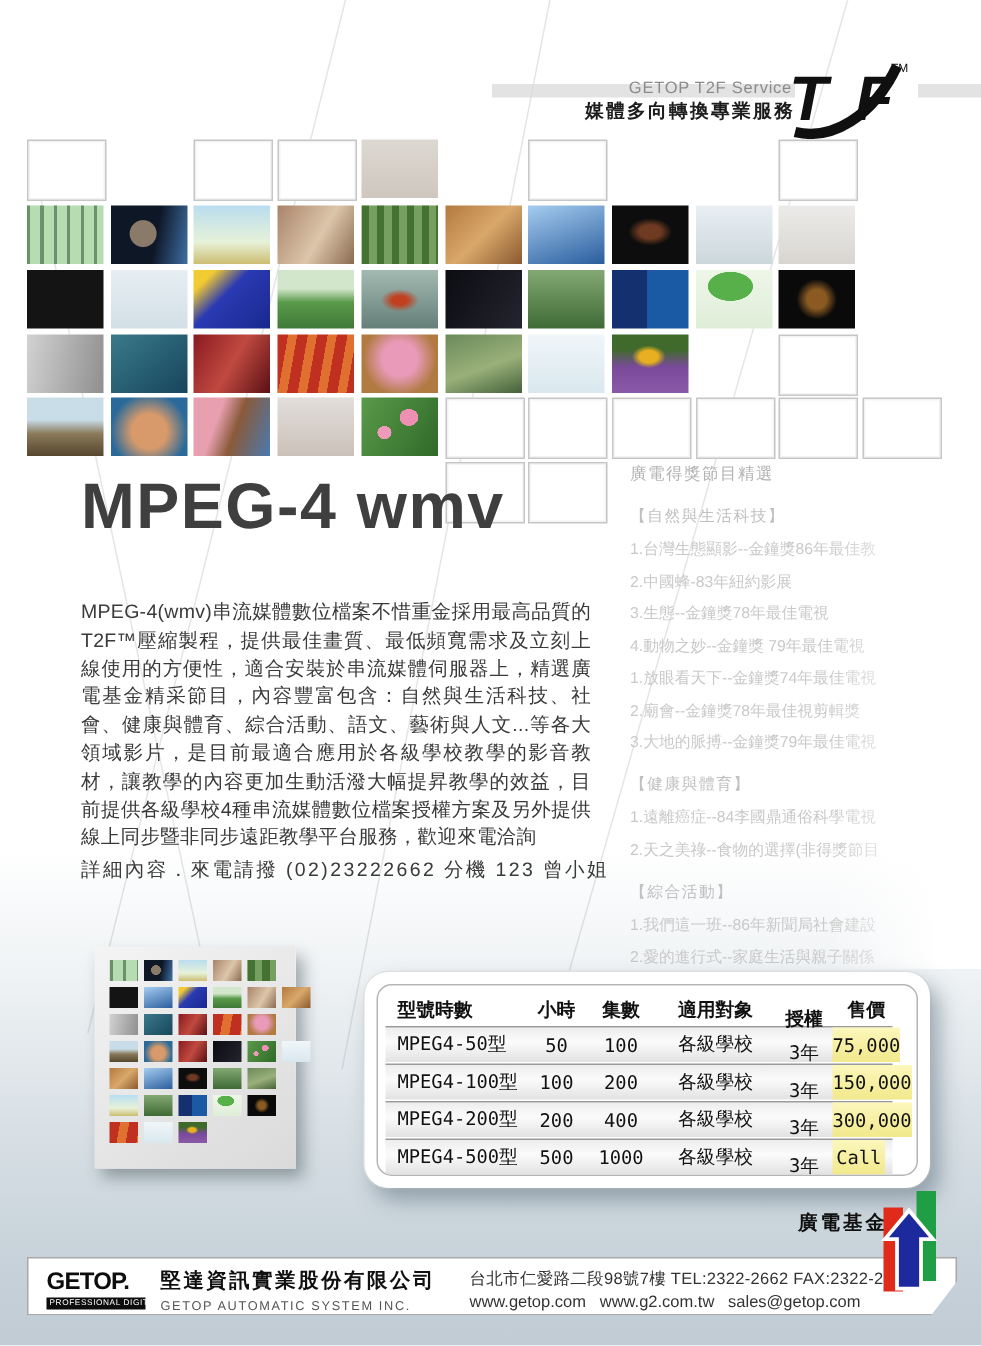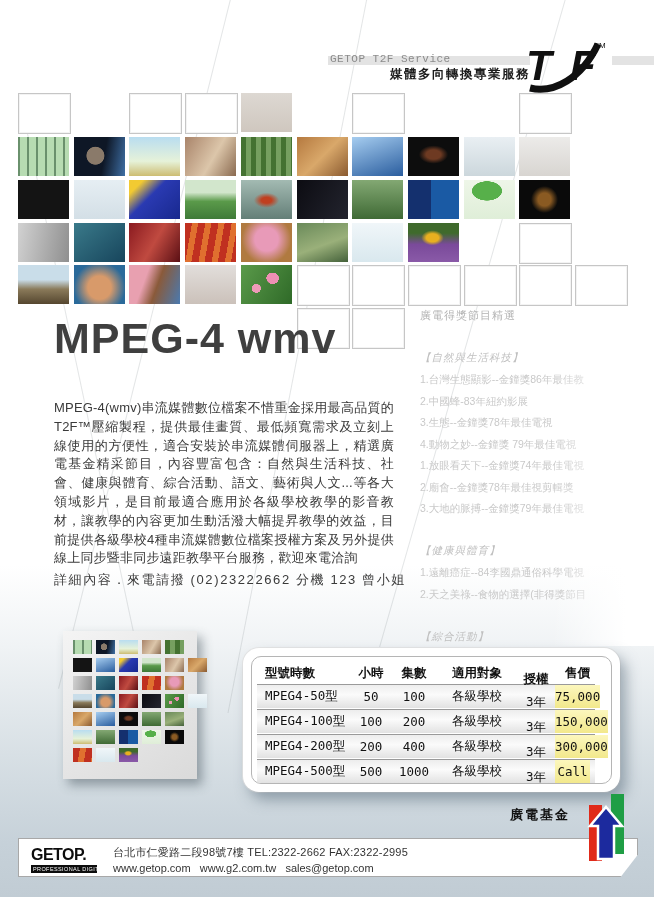--- a/index.html
+++ b/index.html
@@ -5,39 +5,39 @@
   html,body{margin:0;padding:0;}
   body{font-family:"Liberation Sans","DejaVu Sans",sans-serif;}
   .page{position:relative;width:654px;height:897px;overflow:hidden;
     background:linear-gradient(180deg,#ffffff 0%,#ffffff 63%,#f0f3f5 72%,#d8e0e5 84%,#c6d1d9 94%,#c1ccd4 100%);}
   
   .diag{position:absolute;width:1px;background:#9aa0a4;opacity:.28;}
   
   .hdr-band{position:absolute;height:9px;background:#d9d9d9;opacity:.75;}
   .b1{left:328px;top:56px;width:202px;}
   .b2{left:612px;top:56px;width:42px;}
-  .hdr-service{position:absolute;left:330px;top:53px;width:198px;text-align:left;
-    font-size:11px;color:#8b8b8b;letter-spacing:.5px;font-family:Liberation Mono, monospace;}
+  .hdr-service{position:absolute;left:330px;top:53px;width:198px;text-align:right;
+    font-size:11px;color:#8b8b8b;letter-spacing:.5px;}
   .hdr-sub{position:absolute;left:352px;top:66px;width:178px;text-align:right;
     font-size:12.5px;font-weight:bold;color:#1d1d1d;letter-spacing:1.5px;}
   .t2f-logo{position:absolute;left:526px;top:38px;width:84px;height:58px;}
   
   #photo-grid{position:absolute;left:18px;top:93px;width:620px;height:258px;}
   .cell{position:absolute;width:51px;height:39px;}
   .g-box{background:#fff;border:1px solid #c6c6c6;box-shadow:inset 0 0 0 1px #f3f3f3;}
   
   .title1{position:absolute;left:54px;top:314px;font-size:43px;font-weight:bold;color:#3f3f3f;letter-spacing:1px;z-index:5;}
   .title2{position:absolute;left:54px;top:364px;font-size:26px;font-weight:bold;color:#3f3f3f;letter-spacing:.5px;z-index:5;}
   .body-block{position:absolute;left:54px;top:399px;width:340px;z-index:4;}
   .body-text{font-size:13px;line-height:18.8px;color:#3a3a3a;text-align:justify;letter-spacing:.2px;}
   .contact{margin-top:3px;font-size:13px;color:#3a3a3a;letter-spacing:1.6px;white-space:nowrap;}
   
   #award-list{position:absolute;left:420px;top:308px;width:230px;z-index:1;}
   .aw-title{font-size:11px;color:#b3b3b3;letter-spacing:1px;margin-bottom:10px;}
-  .aw-head{font-size:10.5px;color:#c0c0c0;letter-spacing:1px;margin:28px 0 8px;font-style:italic;}
+  .aw-head{font-size:10.5px;color:#c0c0c0;letter-spacing:1px;margin:14px 0 8px;}
   .aw-item{font-size:10.5px;color:#c9c9c9;margin-bottom:7.5px;white-space:nowrap;overflow:hidden;}
   .fade-overlay{position:absolute;left:552px;top:306px;width:102px;height:340px;z-index:2;
     background:linear-gradient(90deg,rgba(255,255,255,0),#ffffff 72%);}
   
   .mosaic-card{position:absolute;left:63px;top:631px;width:134px;height:148px;padding:9px 0 0 10px;box-sizing:border-box;
     background:linear-gradient(145deg,#f4f4f4,#dadada);box-shadow:5px 6px 10px rgba(55,70,80,.45);}
   .m-row{display:flex;margin-bottom:4px;}
   .m-tile{width:19px;height:14px;margin-right:4px;flex:0 0 auto;}
   
   .price-panel{position:absolute;left:243px;top:648px;width:377px;height:144px;background:#fff;border-radius:16px;
@@ -52,21 +52,21 @@
   .c0{flex:0 0 94px;justify-content:flex-start;padding-left:8px;box-sizing:border-box;}
   .c1{flex:0 0 40px;}
   .c2{flex:0 0 46px;}
   .c3{flex:0 0 80px;}
   .c4{flex:0 0 38px;margin-top:12px;}
   .c5{flex:1;}
   .p-head .pc{font-family:"Liberation Sans","DejaVu Sans",sans-serif;}
   .p-head .c5{justify-content:flex-start;padding-left:10px;box-sizing:border-box;}
   .cell-price{background:linear-gradient(180deg,#fcf7bd,#f2e88c);margin-right:5px;}
   
-  .fund-label{position:absolute;left:510px;top:806px;font-size:13px;font-weight:bold;color:#111;letter-spacing:2px;z-index:4;}
+  .fund-label{position:absolute;left:532px;top:806px;font-size:13px;font-weight:bold;color:#111;letter-spacing:2px;z-index:4;}
   .fund-logo{position:absolute;left:585px;top:793px;z-index:5;}
   .footer-bar{position:absolute;left:18px;top:838px;width:620px;height:39px;background:#fff;border:1px solid #a8a8a8;
     box-sizing:border-box;display:flex;align-items:flex-start;padding:6px 0 0 12px;
     clip-path:polygon(0 0,100% 0,100% 42%,97.2% 100%,0 100%);z-index:3;}
   .getop-logo{width:72px;flex:0 0 auto;margin-top:1px;}
   .getop-name{font-size:16px;font-weight:900;color:#0d0d0d;letter-spacing:-.5px;font-family:"Liberation Sans",sans-serif;}
   .getop-sub{background:#0d0d0d;color:#fff;font-size:5.5px;letter-spacing:.4px;padding:1px 2px;width:62px;
     text-align:center;margin-top:1px;white-space:nowrap;}
   .company{flex:0 0 auto;margin-left:4px;width:196px;}
   .company-zh{font-size:13.5px;font-weight:bold;color:#101010;letter-spacing:1.8px;white-space:nowrap;}
@@ -320,19 +320,23 @@
       <rect x="4" y="12" width="13" height="56" fill="#e02a1a"></rect>
       <polygon points="21,14 37,33 29,33 29,66 13,66 13,33 5,33" fill="#1c2a9e" stroke="#ffffff" stroke-width="2.5"></polygon>
     </svg>
   </div>
 
   <div class="footer-bar">
     <div class="getop-logo">
       <span class="getop-name">GETOP.</span>
       <div class="getop-sub">PROFESSIONAL DIGITAL VIDEO</div>
     </div>
+    <div class="company">
+      <div class="company-zh">堅達資訊實業股份有限公司</div>
+      <div class="company-en">GETOP AUTOMATIC SYSTEM INC.</div>
+    </div>
     <div class="addr-block">
       <div class="addr">台北市仁愛路二段98號7樓 TEL:2322-2662 FAX:2322-2995</div>
       <div class="webs">www.getop.com   www.g2.com.tw   sales@getop.com</div>
     </div>
   </div>
 
 </div>
 
 </body></html>

